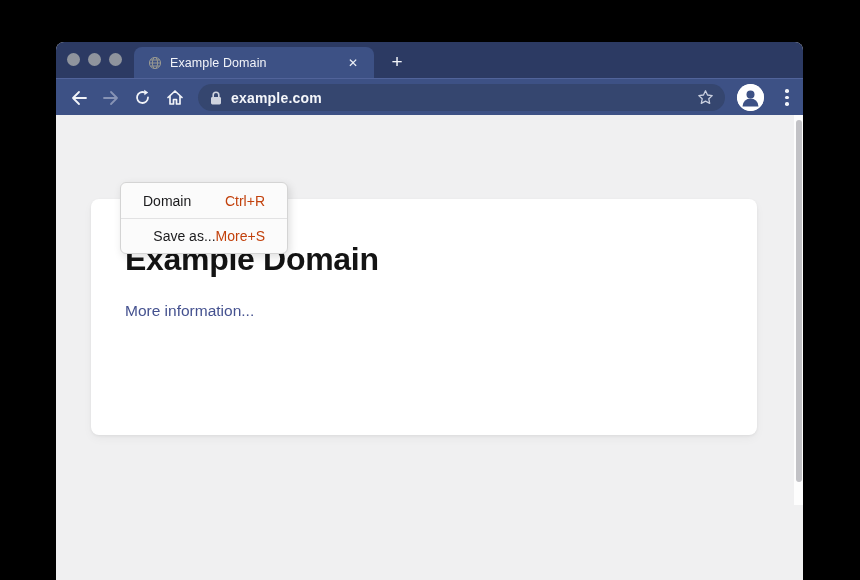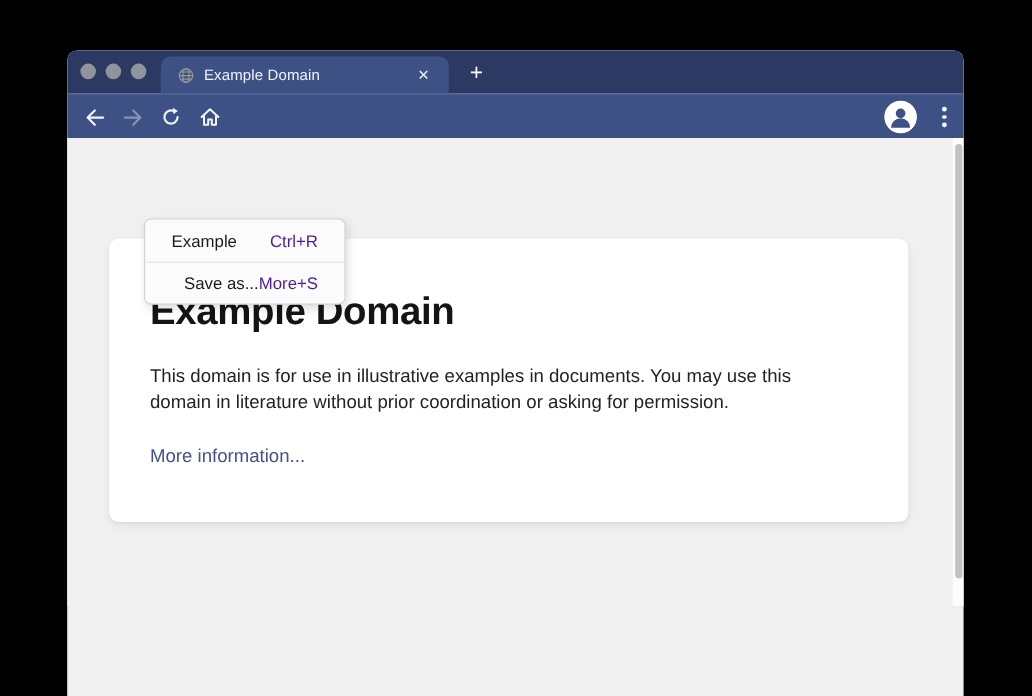--- a/index.html
+++ b/index.html
@@ -109,21 +109,21 @@
     position:absolute; left:64px; top:67px; width:168px;
     background:#fbfbfb; border:1px solid #d4d4d4; border-radius:6px;
     box-shadow:2px 3px 8px rgba(0,0,0,.13); box-sizing:border-box; overflow:hidden;
   }
   .ctxmenu .item {
     height:35px; display:flex; align-items:center; justify-content:space-between;
     padding:0 22px; box-sizing:border-box;
   }
   .ctxmenu .item + .item { border-top:1px solid #e2e2e3;justify-content:flex-end; }
   .ctxmenu .label    { font-size:14px; color:#1b1b1d; }
-  .ctxmenu .shortcut { font-size:14px; color:#4c1d95; }
+  .ctxmenu .shortcut { font-size:14px; color:#c2410c; }
 
   
   .scrollbar { position:absolute; right:0; top:0; width:9px; height:390px; background:#fdfdfd; }
   .scrollbar .thumb {
     position:absolute; left:1.5px; top:5px; width:6px; height:362px;
     background:#c2c2c6; border-radius:3px;
   }
 
   svg { display:block; }
 </style>
@@ -177,47 +177,60 @@
           <path d="M10.2 0.8 L14.2 3.4 L10.4 6.2 Z" fill="#f1f3f8"></path>
         </svg>
       </div>
 
       <div class="nav-btn nav-home">
         <svg width="18" height="17" viewBox="0 0 18 17">
           <path d="M2 8.5 L9 2 L16 8.5 M4 7.2 V15 H7.5 V10.5 H10.5 V15 H14 V7.2" stroke="#f1f3f8" stroke-width="1.7" fill="none" stroke-linecap="round" stroke-linejoin="round"></path>
         </svg>
       </div>
 
+      <div class="addressbar">
+        <span class="lock">
+          <svg width="12" height="14" viewBox="0 0 12 14">
+            <rect x="1" y="6" width="10" height="7.5" rx="1.4" fill="#cfd4df"></rect>
+            <path d="M3.2 6 V4 a2.8 2.8 0 0 1 5.6 0 V6" stroke="#cfd4df" stroke-width="1.6" fill="none"></path>
+          </svg>
+        </span>
+        <span class="url">example.com</span>
+        <span class="star">
+          <svg width="17" height="17" viewBox="0 0 17 17">
+            <path d="M8.5 1.8 L10.5 6 L15.2 6.6 L11.8 9.8 L12.7 14.4 L8.5 12.2 L4.3 14.4 L5.2 9.8 L1.8 6.6 L6.5 6 Z" fill="none" stroke="#c9cfdf" stroke-width="1.3" stroke-linejoin="round"></path>
+          </svg>
+        </span>
+      </div>
 
       <div class="avatar">
         <svg width="27" height="27" viewBox="0 0 27 27">
           <circle cx="13.5" cy="13.5" r="13.5" fill="#ffffff"></circle>
           <circle cx="13.5" cy="10.5" r="4" fill="#3d5185"></circle>
           <path d="M5.5 22.5 a8 8 0 0 1 16 0" fill="#3d5185"></path>
         </svg>
       </div>
 
       <div class="kebab">
         <i></i>
           <i></i>
           <i></i>
       </div>
     </div>
 
     <div class="content">
 
       <div class="card">
         <h1>Example Domain</h1>
-        <p>This domain is for use in illustrative examples in documents. You may use this domain in literature without prior coordination or asking for permission.</p>
         <a href="#">More information...</a>
       </div>
 
       <div class="ctxmenu">
         <div class="item">
-          <span class="label">Example</span>
+          <span class="label">Domain</span>
           <span class="shortcut">Ctrl+R</span>
         </div>
         <div class="item">
           <span class="label">Save as...</span>
           <span class="shortcut">More+S</span>
         </div>
       </div>
 
       <div class="scrollbar">
         <div class="thumb"></div>

